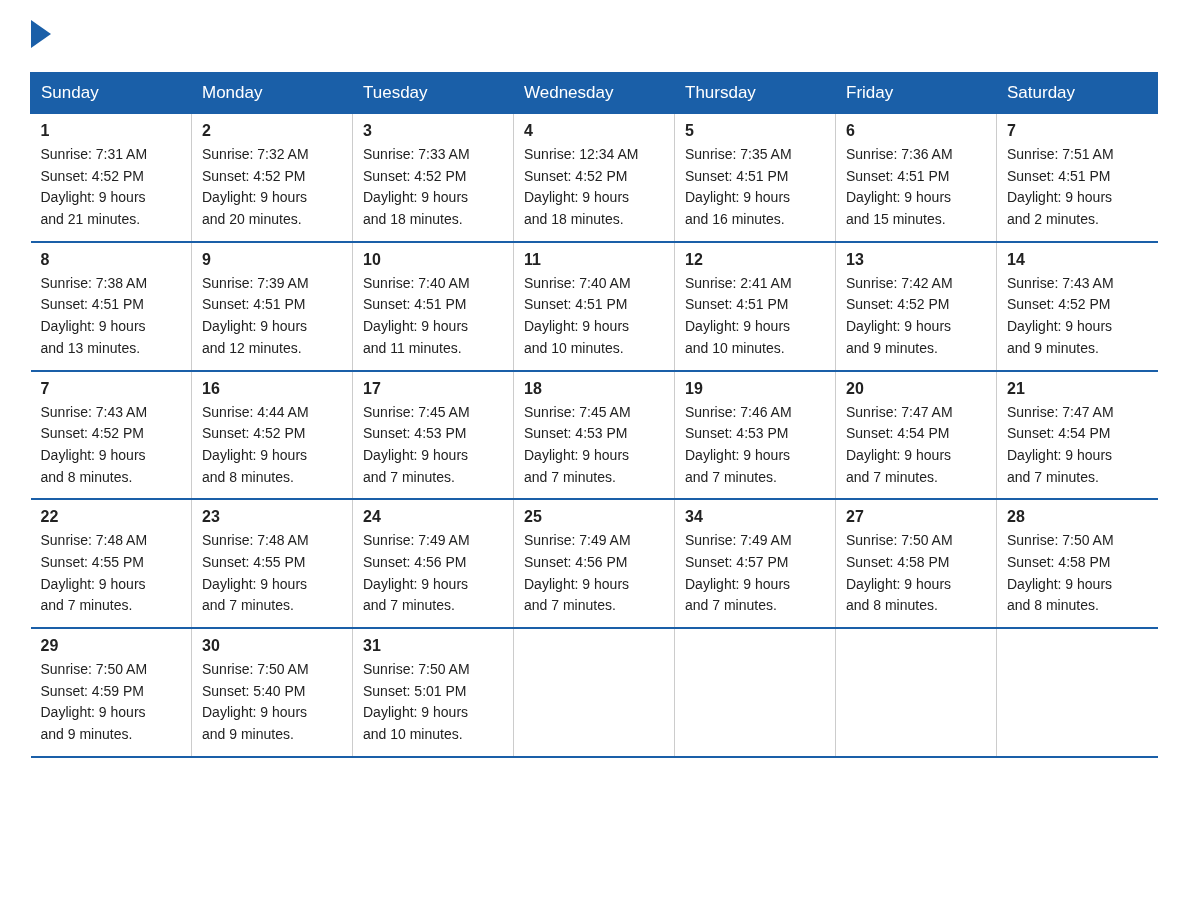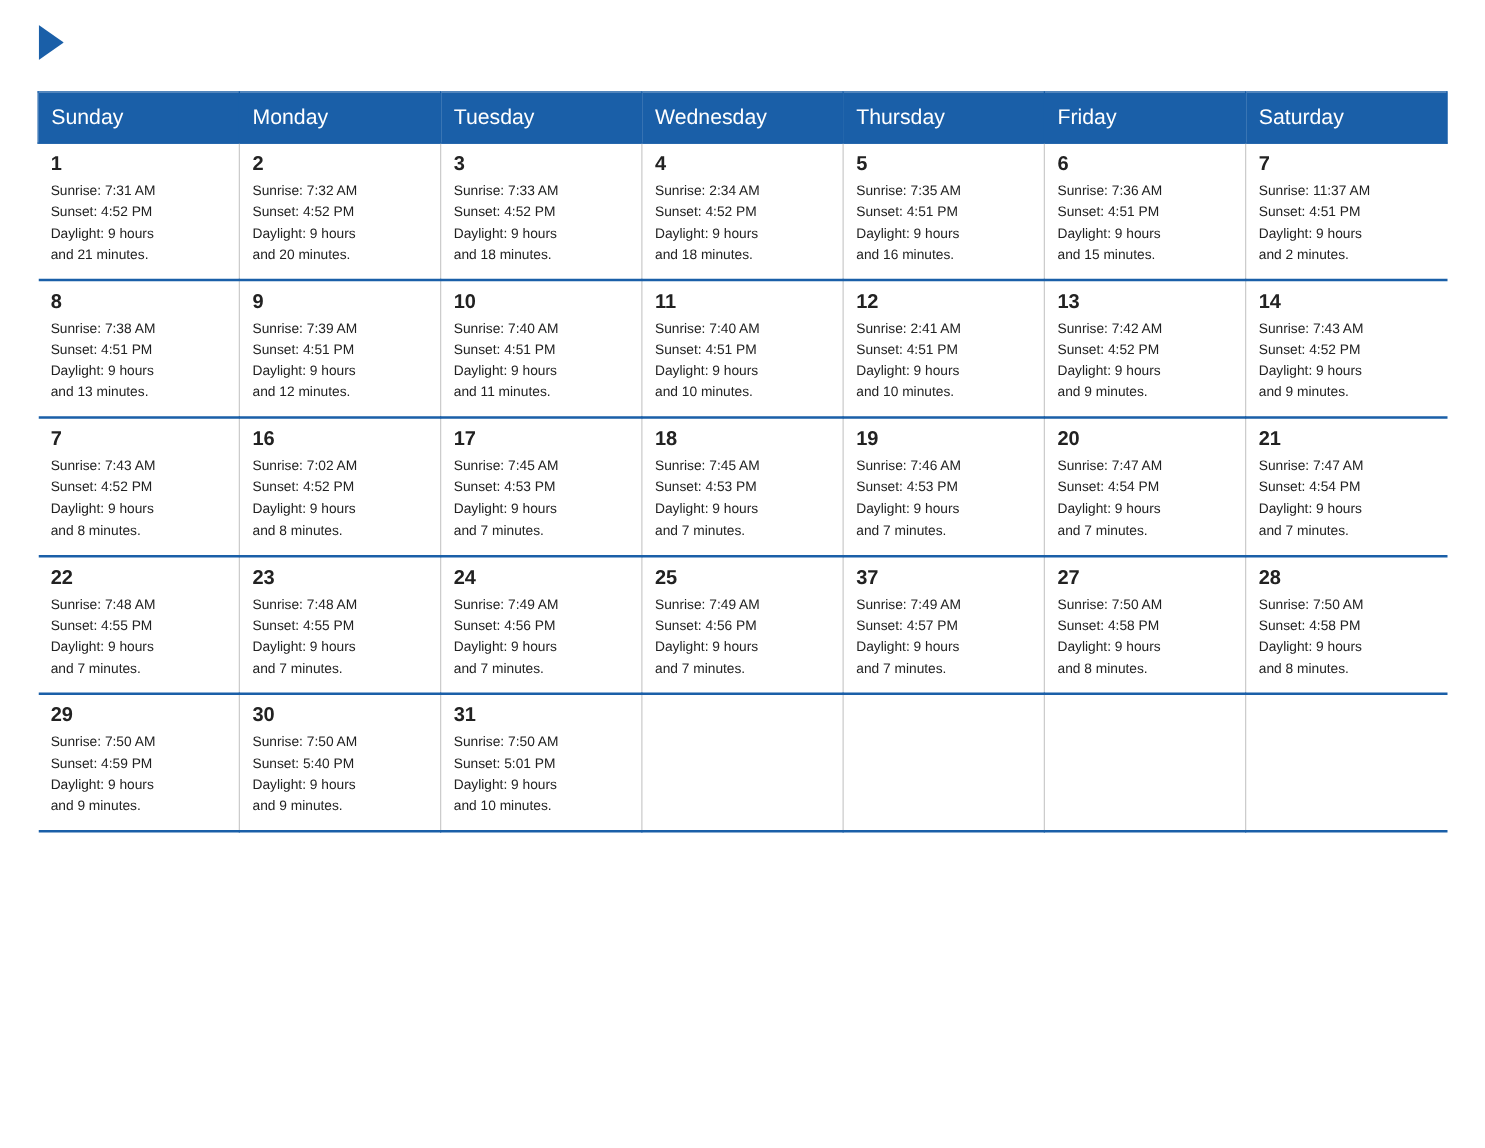--- a/index.html
+++ b/index.html
@@ -65,21 +65,21 @@
     .calendar tbody td:last-child {
       border-right: none;
     }
     .day-number {
       font-size: 16px;
       font-weight: bold;
       margin-bottom: 4px;
       display: block;
     }
     .day-info {
-      font-size: 11px;
+      font-size: 14px;
       line-height: 1.55;
       color: #222;
     }
     .empty-cell {
       background: #fff;
     }
     .logo-row {
       display: flex;
       align-items: center;
     }
@@ -156,21 +156,21 @@
         <div class="day-info">
           <span>Sunrise: 7:33 AM</span><br>
           <span>Sunset: 4:52 PM</span><br>
           <span>Daylight: 9 hours</span><br>
           <span>and 18 minutes.</span>
         </div>
       </td>
         <td>
         <span class="day-number">4</span>
         <div class="day-info">
-          <span>Sunrise: 2:34 AM</span><br>
+          <span>Sunrise: 12:34 AM</span><br>
           <span>Sunset: 4:52 PM</span><br>
           <span>Daylight: 9 hours</span><br>
           <span>and 18 minutes.</span>
         </div>
       </td>
         <td>
         <span class="day-number">5</span>
         <div class="day-info">
           <span>Sunrise: 7:35 AM</span><br>
           <span>Sunset: 4:51 PM</span><br>
@@ -183,21 +183,21 @@
         <div class="day-info">
           <span>Sunrise: 7:36 AM</span><br>
           <span>Sunset: 4:51 PM</span><br>
           <span>Daylight: 9 hours</span><br>
           <span>and 15 minutes.</span>
         </div>
       </td>
         <td>
         <span class="day-number">7</span>
         <div class="day-info">
-          <span>Sunrise: 11:37 AM</span><br>
+          <span>Sunrise: 7:51 AM</span><br>
           <span>Sunset: 4:51 PM</span><br>
           <span>Daylight: 9 hours</span><br>
           <span>and 2 minutes.</span>
         </div>
       </td>
       </tr>
       <tr>
         <td>
         <span class="day-number">8</span>
         <div class="day-info">
@@ -268,21 +268,21 @@
         <div class="day-info">
           <span>Sunrise: 7:43 AM</span><br>
           <span>Sunset: 4:52 PM</span><br>
           <span>Daylight: 9 hours</span><br>
           <span>and 8 minutes.</span>
         </div>
       </td>
         <td>
         <span class="day-number">16</span>
         <div class="day-info">
-          <span>Sunrise: 7:02 AM</span><br>
+          <span>Sunrise: 4:44 AM</span><br>
           <span>Sunset: 4:52 PM</span><br>
           <span>Daylight: 9 hours</span><br>
           <span>and 8 minutes.</span>
         </div>
       </td>
         <td>
         <span class="day-number">17</span>
         <div class="day-info">
           <span>Sunrise: 7:45 AM</span><br>
           <span>Sunset: 4:53 PM</span><br>
@@ -358,21 +358,21 @@
         <td>
         <span class="day-number">25</span>
         <div class="day-info">
           <span>Sunrise: 7:49 AM</span><br>
           <span>Sunset: 4:56 PM</span><br>
           <span>Daylight: 9 hours</span><br>
           <span>and 7 minutes.</span>
         </div>
       </td>
         <td>
-        <span class="day-number">37</span>
+        <span class="day-number">34</span>
         <div class="day-info">
           <span>Sunrise: 7:49 AM</span><br>
           <span>Sunset: 4:57 PM</span><br>
           <span>Daylight: 9 hours</span><br>
           <span>and 7 minutes.</span>
         </div>
       </td>
         <td>
         <span class="day-number">27</span>
         <div class="day-info">

